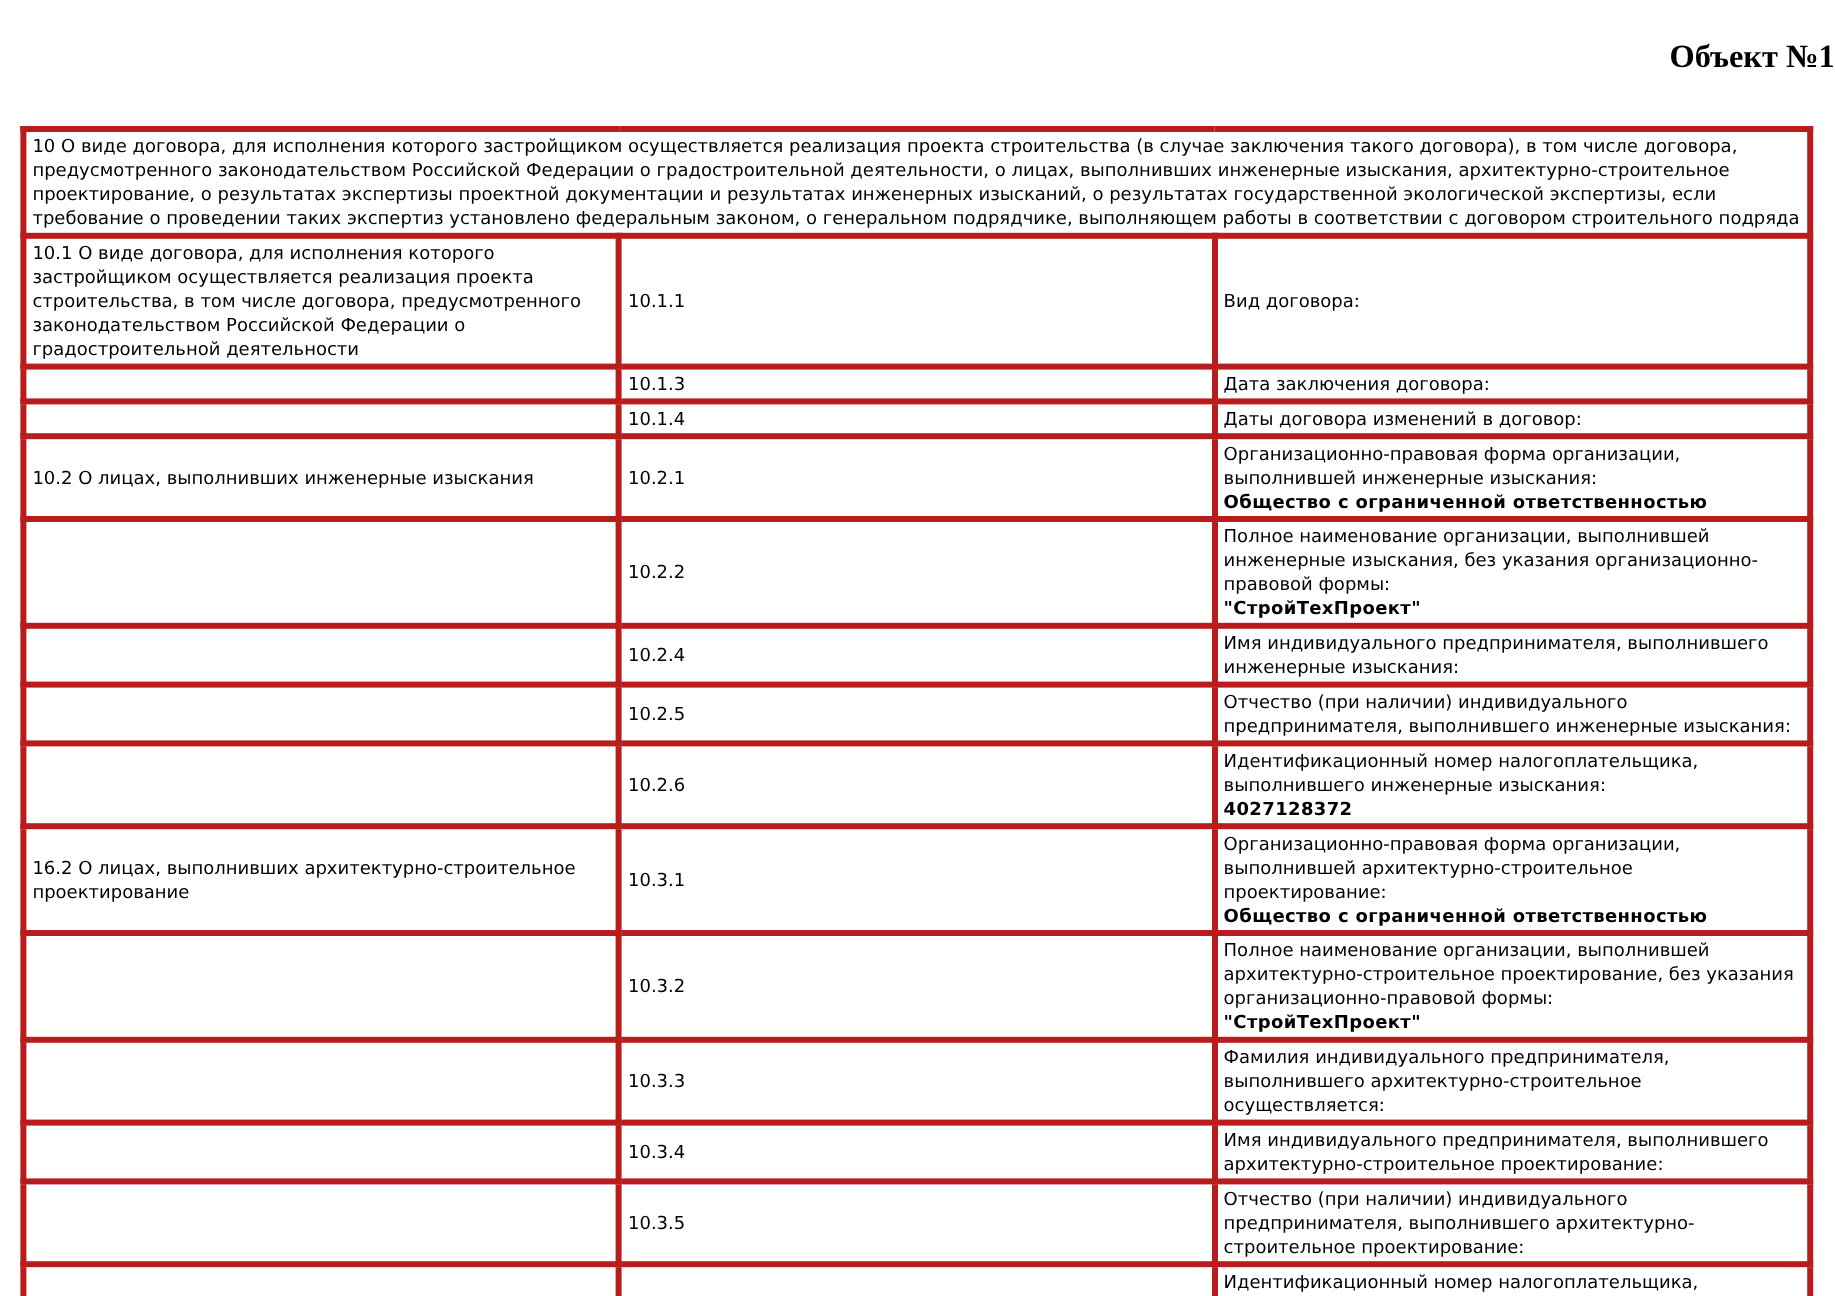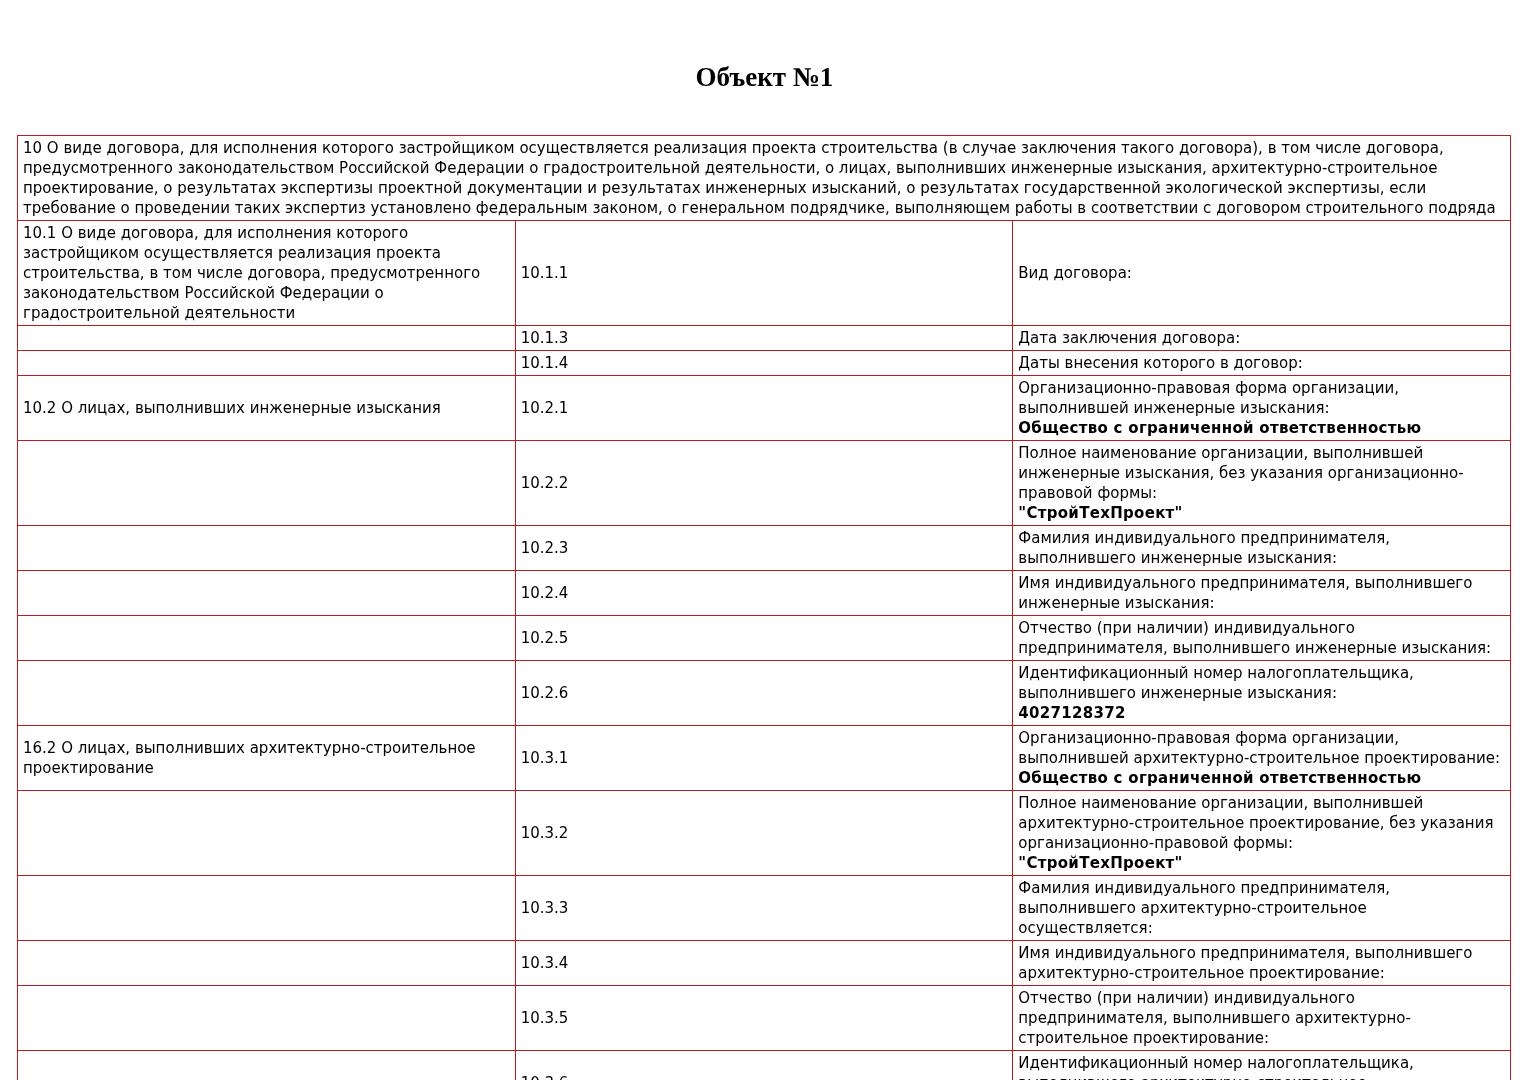--- a/index.html
+++ b/index.html
@@ -10,36 +10,36 @@
   }
   .page {
     width: 1529px;
     height: 1080px;
     box-sizing: border-box;
     background: #ffffff;
     overflow: hidden;
     font-family: "DejaVu Sans", sans-serif;
   }
   .page-title {
-    text-align: center;
+    text-align: right;
     font-family: "Liberation Serif", serif;
     font-size: 27px;
     font-weight: bold;
     margin: 0;
-    padding-top: 62px;
+    padding-top: 32px;
     padding-bottom: 42px;
   }
   table.decl {
     border-collapse: collapse;
     table-layout: fixed;
     width: 1494px;
     margin-left: 17px;
   }
   table.decl td {
-    border: 1px solid #b91c1c;
+    border: 5px solid #b91c1c;
     padding: 2px 5px;
     font-size: 15px;
     line-height: 20px;
     vertical-align: middle;
     word-wrap: break-word;
   }
   td.header-cell {
     vertical-align: top;
     padding: 3px 6px;
   }
@@ -83,21 +83,21 @@
         <td class="content">
           <div class="label">Дата заключения договора:</div>
           <div class="value"></div>
         </td>
       </tr>
 
       <tr>
         <td class="section"></td>
         <td class="code">10.1.4</td>
         <td class="content">
-          <div class="label">Даты внесения которого в договор:</div>
+          <div class="label">Даты договора изменений в договор:</div>
           <div class="value"></div>
         </td>
       </tr>
 
       <tr>
         <td class="section">10.2 О лицах, выполнивших инженерные изыскания</td>
         <td class="code">10.2.1</td>
         <td class="content">
           <div class="label">Организационно-правовая форма организации, выполнившей инженерные изыскания:</div>
           <div class="value">Общество с ограниченной ответственностью</div>
@@ -106,28 +106,20 @@
 
       <tr>
         <td class="section"></td>
         <td class="code">10.2.2</td>
         <td class="content">
           <div class="label">Полное наименование организации, выполнившей инженерные изыскания, без указания организационно-правовой формы:</div>
           <div class="value">"СтройТехПроект"</div>
         </td>
       </tr>
 
-      <tr>
-        <td class="section"></td>
-        <td class="code">10.2.3</td>
-        <td class="content">
-          <div class="label">Фамилия индивидуального предпринимателя, выполнившего инженерные изыскания:</div>
-          <div class="value"></div>
-        </td>
-      </tr>
 
       <tr>
         <td class="section"></td>
         <td class="code">10.2.4</td>
         <td class="content">
           <div class="label">Имя индивидуального предпринимателя, выполнившего инженерные изыскания:</div>
           <div class="value"></div>
         </td>
       </tr>
 

